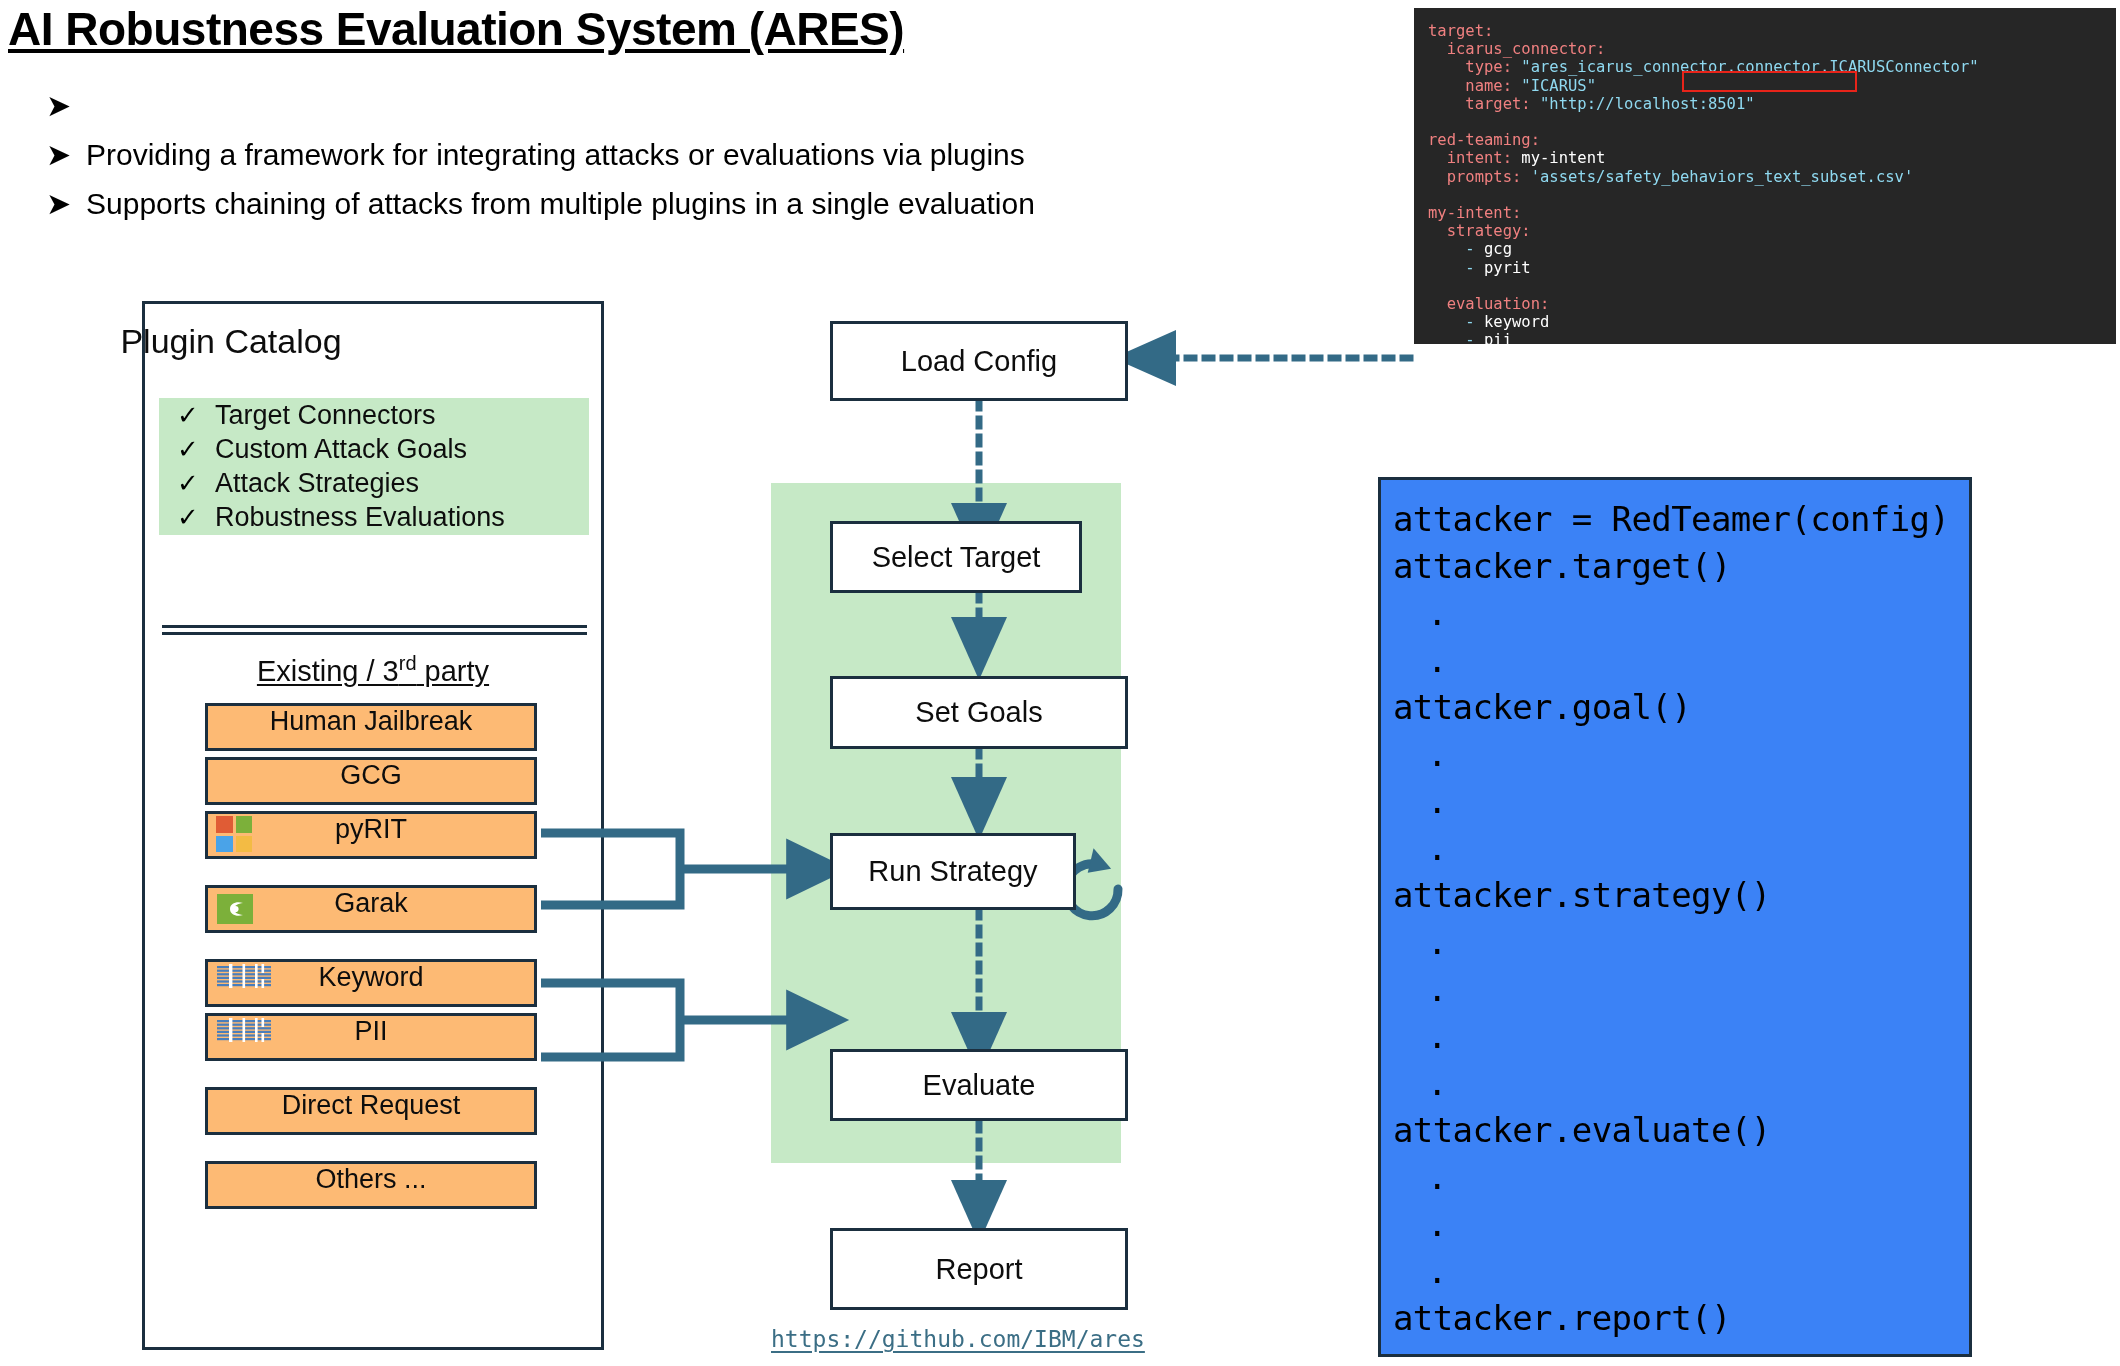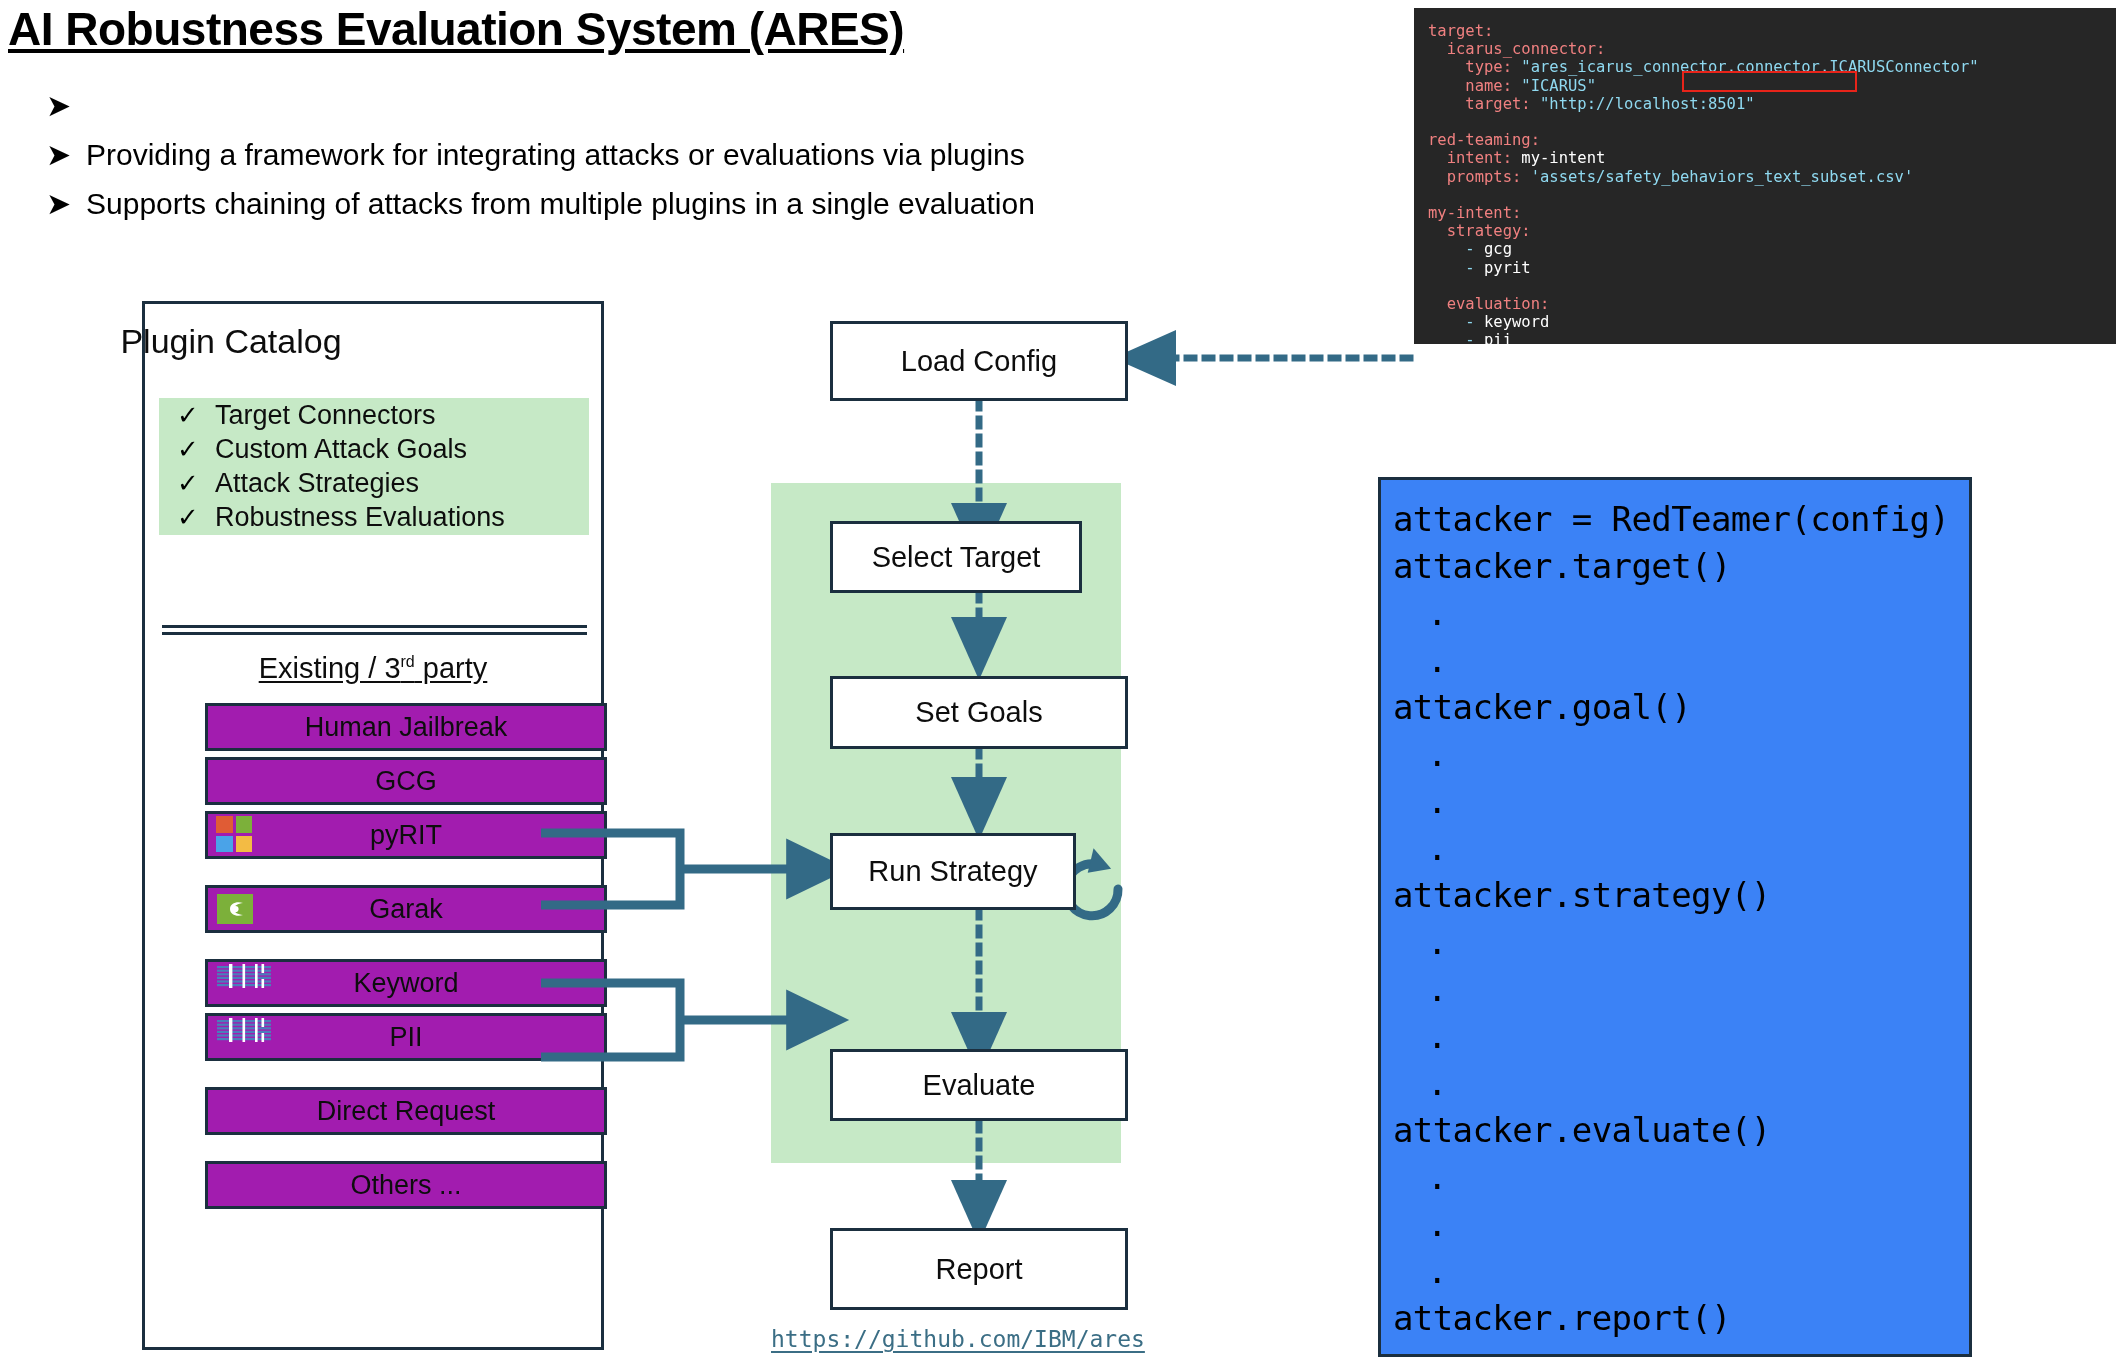--- a/index.html
+++ b/index.html
@@ -74,29 +74,29 @@
     left: 162px; top: 625px; width: 425px;
     border-top: 3px solid #1b2f3f;
     border-bottom: 3px solid #1b2f3f;
     height: 4px;
   }
   #existing-label {
     left: 142px; top: 652px; width: 462px;
     text-align: center; font-size: 29px; color: #0d0d0d;
     text-decoration: underline; text-underline-offset: 3px;
   }
-  #existing-label sup { font-size: 16px; }
+  #existing-label sup { font-size: 20px; }
 
   
   .plugin {
-    left: 205px; width: 402px; height: 48px;
+    left: 205px; width: 332px; height: 48px;
     border: 3px solid #1b2f3f;
-    background: #a21caf;
-    box-sizing: border-box;
-    display: flex; align-items: center;
+    background: #fdba74;
+    box-sizing: border-box;
+    display: flex; align-items: flex-start;
   }
   .plugin-label {
     flex: 1; text-align: center;
     font-size: 27px; color: #0d0d0d;
     white-space: nowrap;
   }
   .plugin-logo {
     position: absolute; left: 8px; top: 50%;
     transform: translateY(-50%);
     width: 38px; height: 38px;

